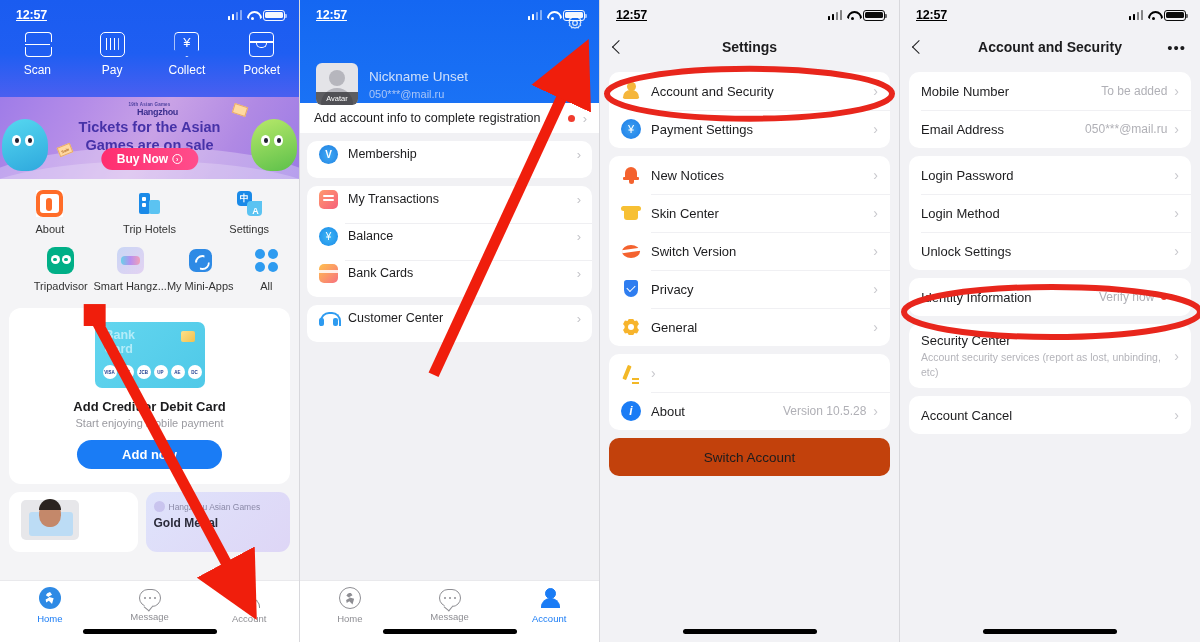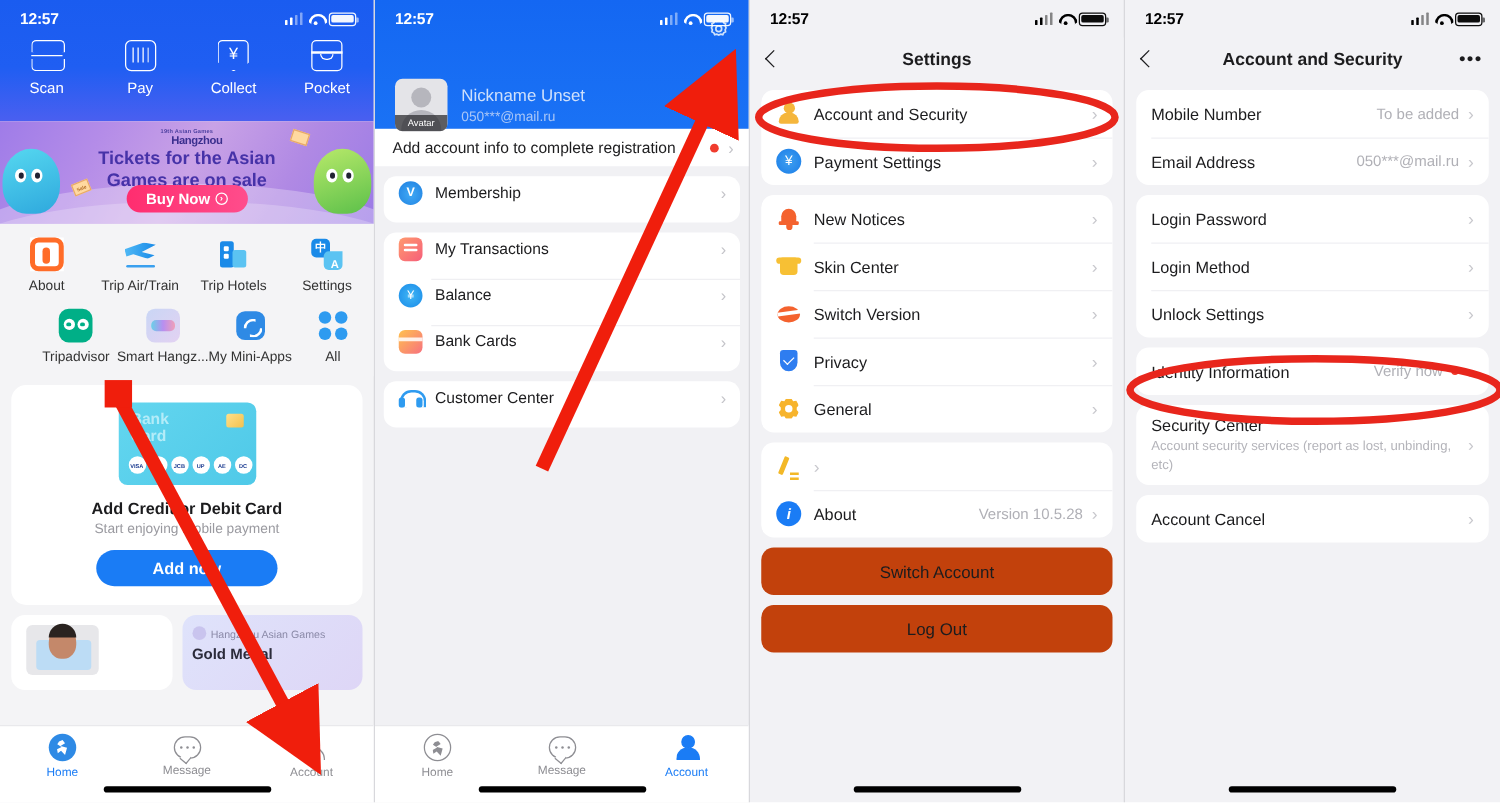--- a/index.html
+++ b/index.html
@@ -19,21 +19,21 @@
   }
   .phone:last-child { border-right: none; }
 
   
   .statusbar {
     height: 30px; display: flex; align-items: center;
     justify-content: space-between;
     padding: 0 14px 0 16px; font-size: 12.5px; font-weight: bold;
     position: relative; z-index: 5;
   }
-  .statusbar .time { letter-spacing: -0.2px; }
+  .statusbar .time { letter-spacing: -0.2px; text-decoration: underline; }
   .sb-right { display: flex; align-items: center; gap: 4px; }
   .bars { display: flex; align-items: flex-end; gap: 1.5px; height: 10px; }
   .bars i { display: block; width: 2.5px; border-radius: .5px; background: currentColor; }
   .bars i:nth-child(1) { height: 4px; }
   .bars i:nth-child(2) { height: 6px; }
   .bars i:nth-child(3) { height: 8px; opacity: .45; }
   .bars i:nth-child(4) { height: 10px; opacity: .45; }
   .wifi { width: 13px; height: 10px; position: relative; }
   .wifi::before {
     content: ""; position: absolute; left: 1px; top: 1px;
@@ -433,24 +433,20 @@
       </div>
     </div>
 
     <div class="appgrid">
       <div class="approw">
         <div class="app">
           <span class="aicon didi"></span>
           <span class="alabel">About</span>
         </div>
         <div class="app">
-          <span class="aicon tripair"></span>
-          <span class="alabel">Trip Air/Train</span>
-        </div>
-        <div class="app">
           <span class="aicon triphot">
               <i></i>
             </span>
           <span class="alabel">Trip Hotels</span>
         </div>
         <div class="app">
           <span class="aicon translate">
               <i>中</i>
               <b>A</b>
             </span>
@@ -727,21 +723,20 @@
       </div>
       <div class="row3 has-icon">
         <span class="sicon s-about"></span>
         <span class="r3label">About</span>
         <span class="r3val">Version 10.5.28</span>
         <span class="chev3">›</span>
       </div>
     </div>
 
     <div class="bigbtn">Switch Account</div>
-    <div class="bigbtn">Log Out</div>
 
     <div class="homebar"></div>
 
     <div class="anno">
       <svg viewBox="0 0 300 642">
         <ellipse cx="150" cy="93" rx="143" ry="25" fill="none" stroke="#e8261c" stroke-width="6"></ellipse>
       </svg>
     </div>
   </div>
 

